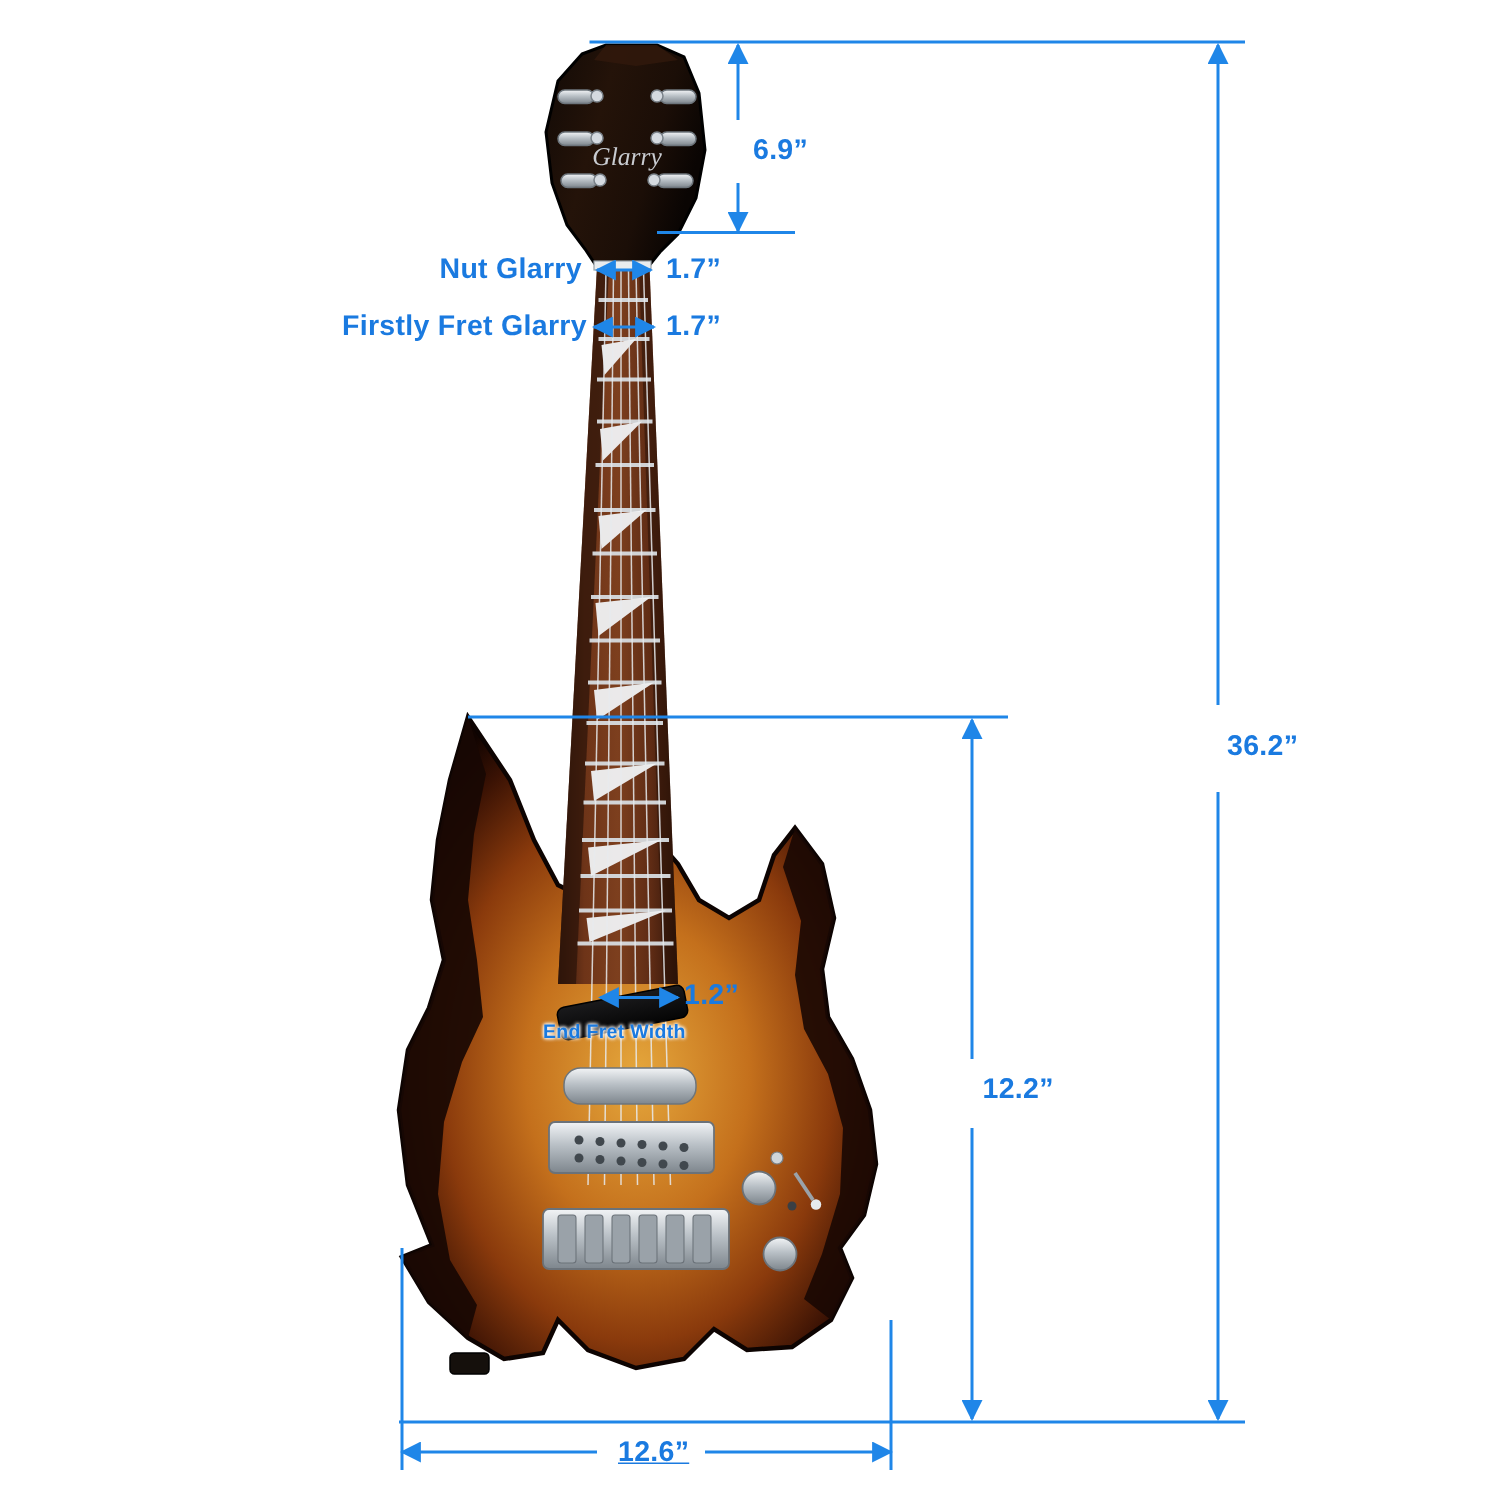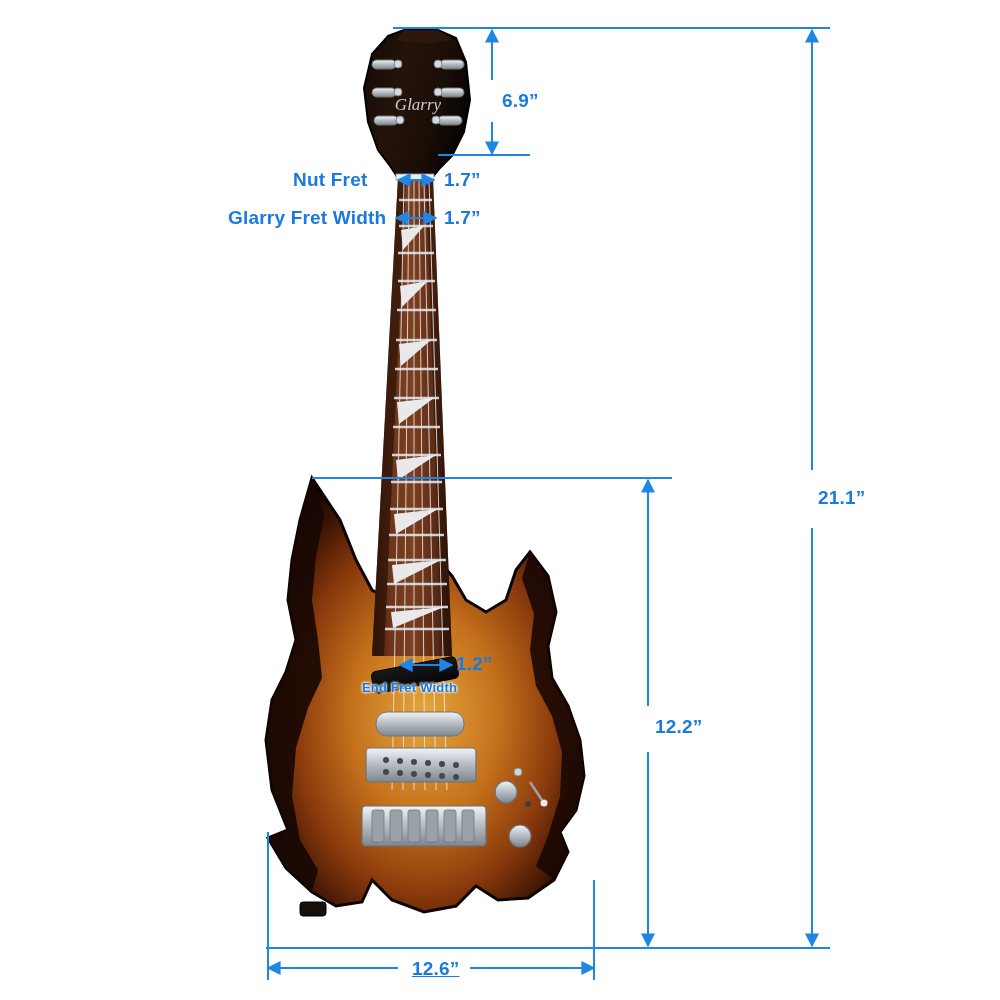--- a/index.html
+++ b/index.html
@@ -238,28 +238,28 @@
       <line x1="268" y1="968" x2="398" y2="968" marker-start="url(#arrHead)"></line>
       <line x1="470" y1="968" x2="594" y2="968" marker-end="url(#arrHead)"></line>
 
       <line x1="268" y1="832" x2="268" y2="980"></line>
       <line x1="594" y1="880" x2="594" y2="980"></line>
     </g>
   </svg>
 
   <div class="dim-label" style="left:502px; top:90px;">6.9”</div>
 
-  <div class="dim-label" style="left:293px; top:169px;">Nut Fret</div>
+  <div class="dim-label" style="left:293px; top:169px;">Nut Glarry</div>
   <div class="dim-label" style="left:444px; top:169px;">1.7”</div>
 
-  <div class="dim-label" style="left:228px; top:207px;">Glarry Fret Width</div>
+  <div class="dim-label" style="left:228px; top:207px;">Firstly Fret Glarry</div>
   <div class="dim-label" style="left:444px; top:207px;">1.7”</div>
 
   <div class="dim-label" style="left:456px; top:653px;">1.2”</div>
   <div class="dim-label bold-white" style="left:362px; top:680px;">End Fret Width</div>
 
   <div class="dim-label" style="left:655px; top:716px;">12.2”</div>
 
-  <div class="dim-label" style="left:818px; top:487px;">21.1”</div>
+  <div class="dim-label" style="left:818px; top:487px;">36.2”</div>
 
   <div class="dim-label" style="left:412px; top:958px;text-decoration:underline;">12.6”</div>
 
 </div>
 
 </body></html>

